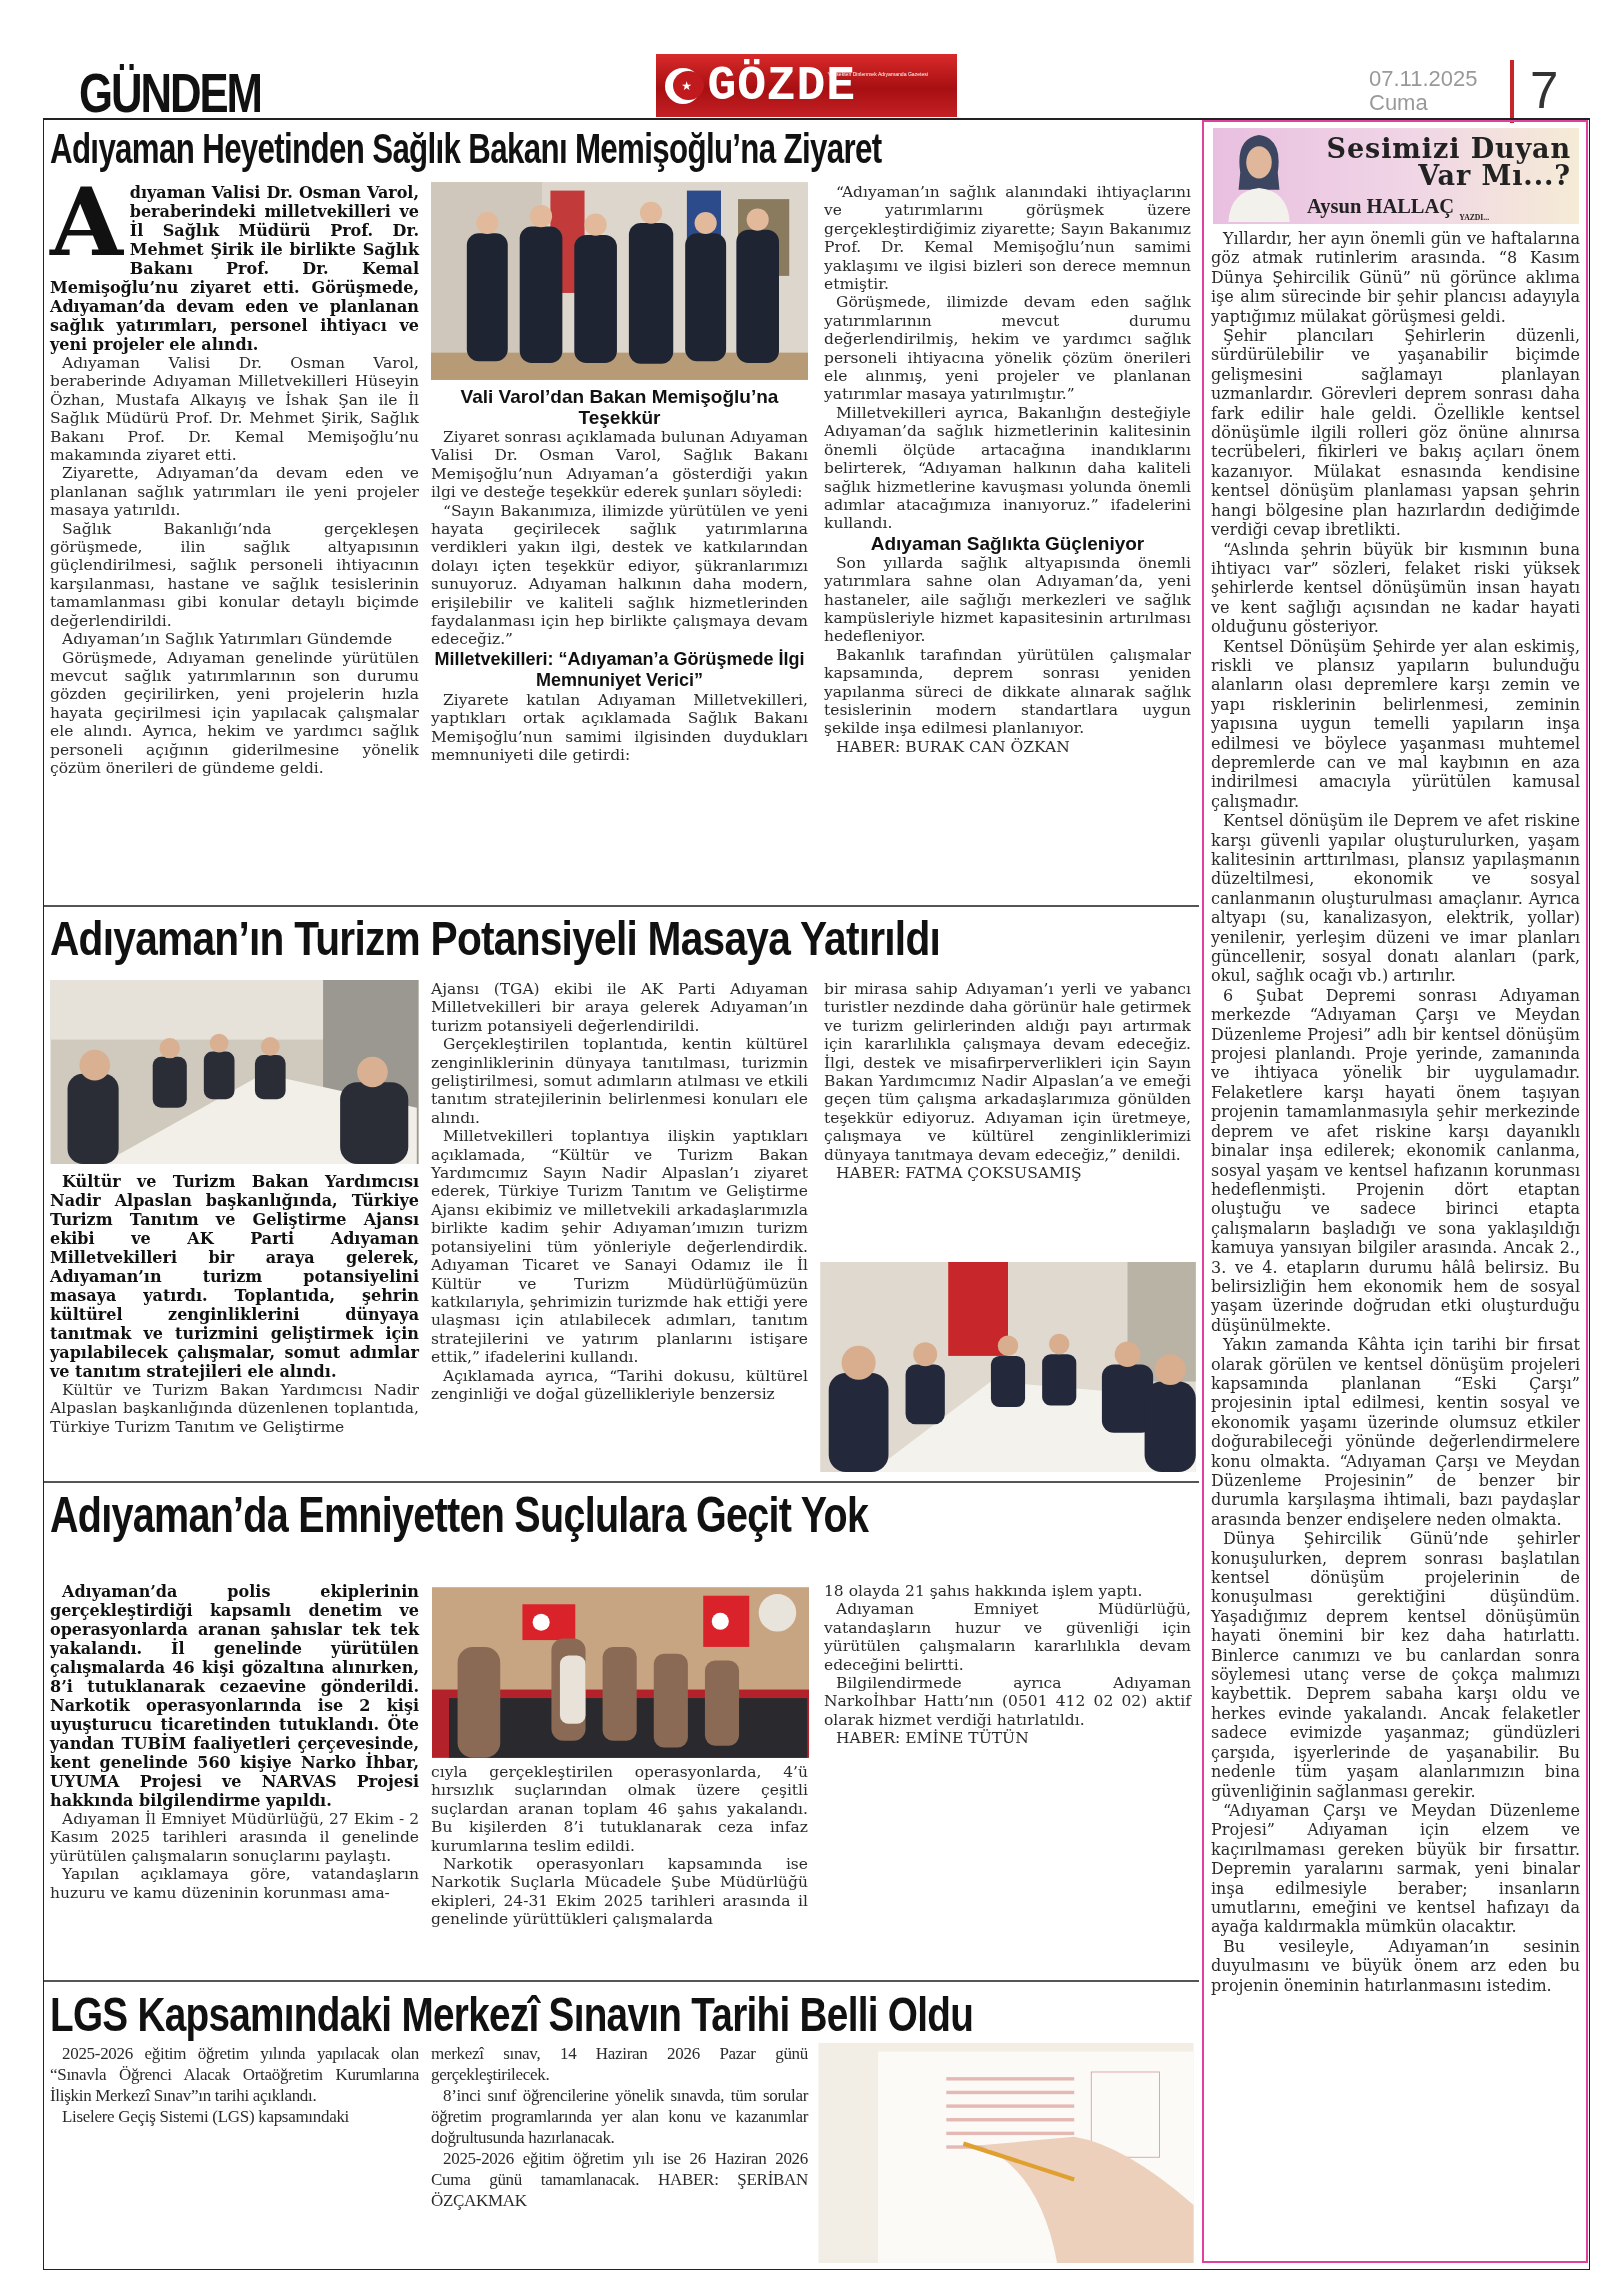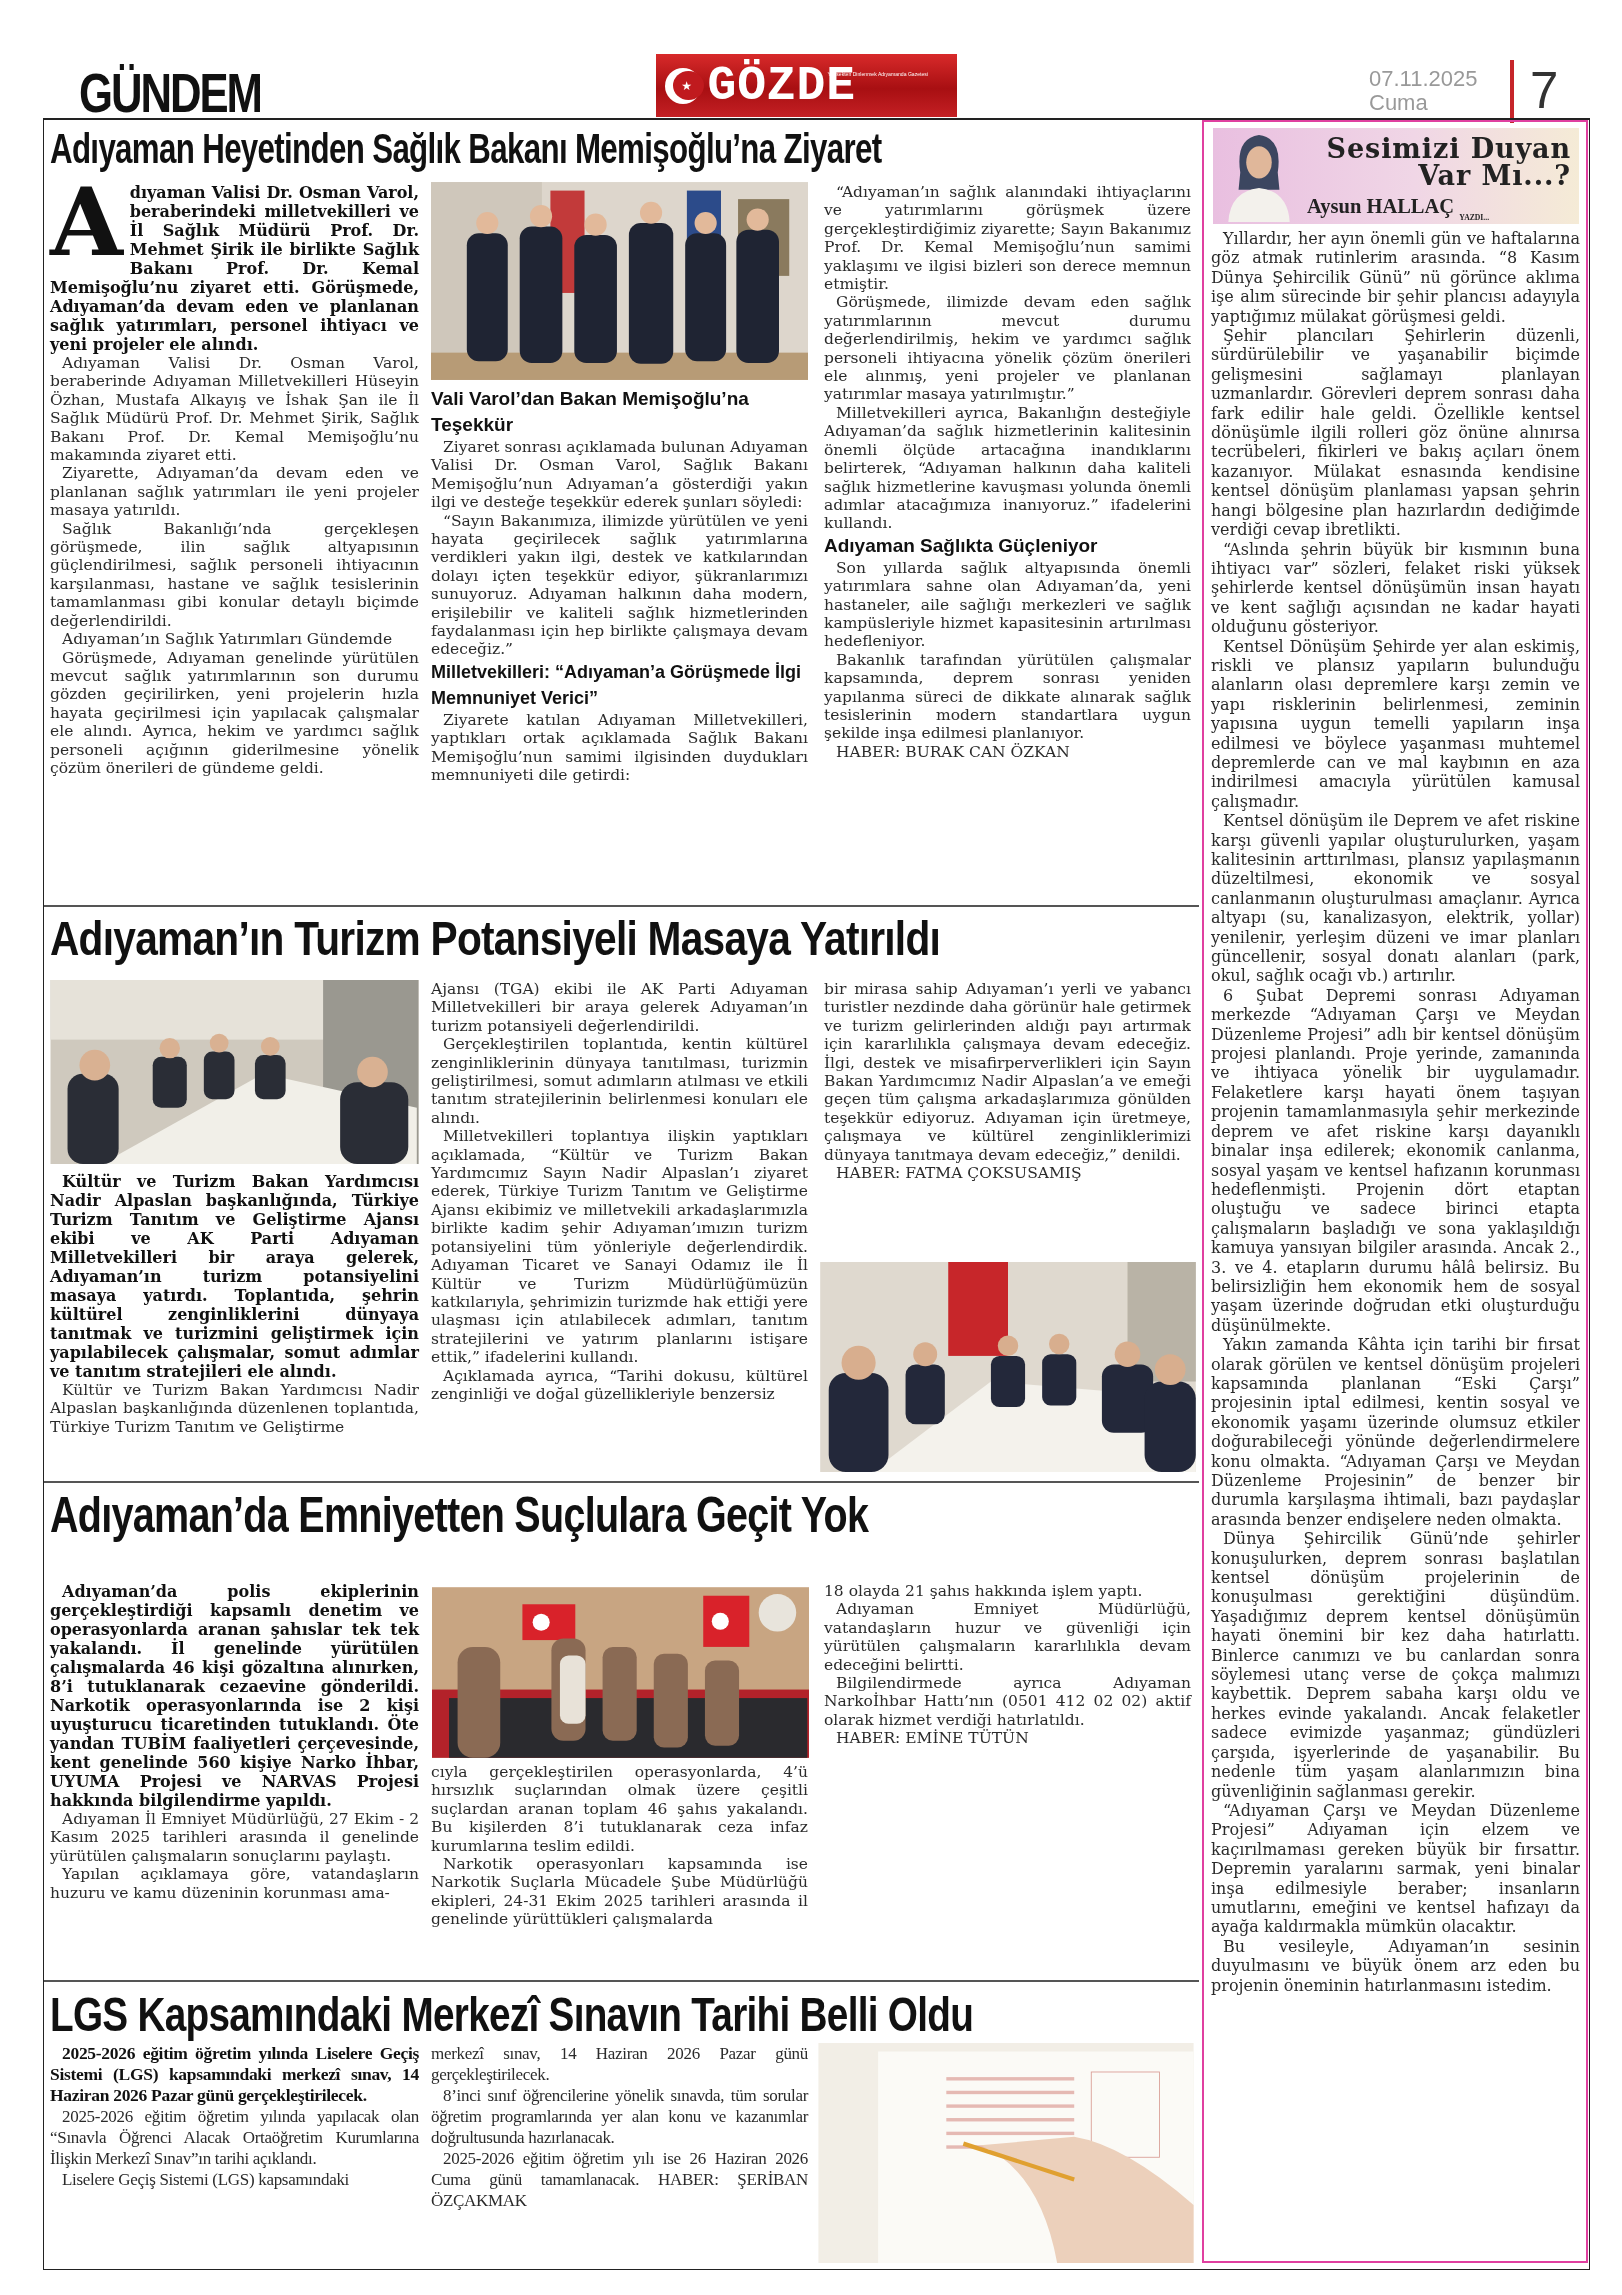--- a/index.html
+++ b/index.html
@@ -15,21 +15,21 @@
 .logo .tag{font-size:5.1px;color:#fff;position:absolute;right:29px;top:17px;font-family:"Liberation Sans",sans-serif}
 .dateblock{left:1369px;top:67px;font-family:"Liberation Sans",sans-serif;color:#999;font-size:22px;line-height:24px}
 .pgbar{left:1510px;top:60px;width:4.3px;height:63px;background:#c6252a}
 .pgnum{left:1530px;top:61px;font-family:"Liberation Sans",sans-serif;font-size:51px;color:#333;font-weight:300}
 .frame{left:43px;top:118px;width:1547px;height:2152px;border:1.7px solid #222;border-top:2.6px solid #222}
 .rframe{left:1202px;top:120px;width:386px;height:2143px;border:2.6px solid #e040a0}
 .h1{font-family:"Liberation Sans",sans-serif;font-weight:900;color:#111;white-space:nowrap;transform-origin:left;letter-spacing:-0.9px}
 .col{font-size:15.5px;line-height:18.4px;text-align:justify;hyphens:auto;color:#2b2b2b}
 .col p{text-indent:12px}
 .col p.b{font-weight:700;color:#111;font-size:16px;line-height:19px}
-.sub{font-family:"Liberation Sans",sans-serif;font-weight:700;font-size:19px;line-height:26px;color:#111}
+.sub{font-family:"Liberation Sans",sans-serif;font-weight:700;text-align:center;font-size:19px;line-height:21px;color:#111}
 .byline{text-indent:12px}
 .photo{overflow:hidden}
 .divider{height:1.7px;background:#555}
 .drop{float:left;font-family:"DejaVu Serif",serif;font-weight:700;font-size:94px;line-height:73px;margin:3.4px 6.8px 0 0;color:#111}
 .author-banner{left:1213px;top:128px;width:366px;height:96px;background:linear-gradient(90deg,#e9bfe0,#f0d6e6 55%,#f5ebd6)}
 .author-photo{left:1223px;top:130px;width:72px;height:92px}
 .col-title{left:1298px;top:135px;width:273px;text-align:right;font-family:"DejaVu Serif",serif;font-weight:700;font-size:27px;line-height:27px;color:#222;letter-spacing:0.9px}
 .col-author{left:1307px;top:195px;font-family:"Liberation Serif",serif;font-weight:700;font-size:20.5px;color:#222}
 .col-author small{font-size:7.7px;vertical-align:-6.8px}
 .lgs{font-family:"Liberation Serif",serif;font-size:17px;line-height:21px;letter-spacing:-0.3px}
@@ -232,21 +232,20 @@
   <p>Adıyaman Emniyet Müdürlüğü, vatandaşların huzur ve güvenliği için yürütülen çalışmaların kararlılıkla devam edeceğini belirtti.</p>
   <p>Bilgilendirmede ayrıca Adıyaman Narkoİhbar Hattı’nın (0501 412 02 02) aktif olarak hizmet verdiği hatırlatıldı.</p>
   <p class="byline">HABER: EMİNE TÜTÜN</p>
 </div>
 
 <div class="abs divider" style="left:44px;top:1980px;width:1155px"></div>
 
 <div class="abs h1" style="left:50px;top:1986px;font-size:49px;transform:scaleX(.79)">LGS Kapsamındaki Merkezî Sınavın Tarihi Belli Oldu</div>
 
 <div class="abs col lgs" style="left:50px;top:2043px;width:369px">
-  <p class="b">2025-2026 eğitim öğretim yılında Liselere Geçiş Sistemi (LGS) kapsamındaki merkezî sınav, 14 Haziran 2026 Pazar günü gerçekleştirilecek.</p>
   <p>2025-2026 eğitim öğretim yılında yapılacak olan “Sınavla Öğrenci Alacak Ortaöğretim Kurumlarına İlişkin Merkezî Sınav”ın tarihi açıklandı.</p>
   <p>Liselere Geçiş Sistemi (LGS) kapsamındaki</p>
 </div>
 
 <div class="abs col lgs" style="left:431px;top:2043px;width:377px">
   <p style="text-indent:0">merkezî sınav, 14 Haziran 2026 Pazar günü gerçekleştirilecek.</p>
   <p>8’inci sınıf öğrencilerine yönelik sınavda, tüm sorular öğretim programlarında yer alan konu ve kazanımlar doğrultusunda hazırlanacak.</p>
   <p>2025-2026 eğitim öğretim yılı ise 26 Haziran 2026 Cuma günü tamamlanacak. HABER: ŞERİBAN ÖZÇAKMAK</p>
 </div>
 

